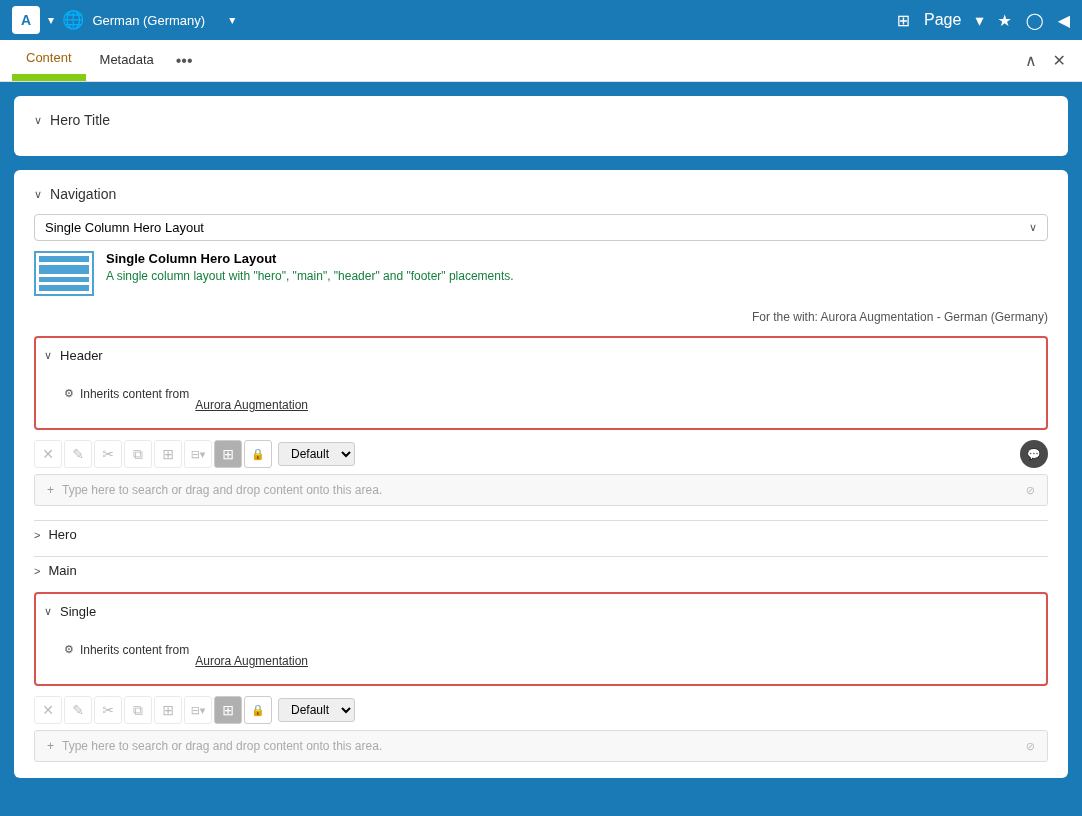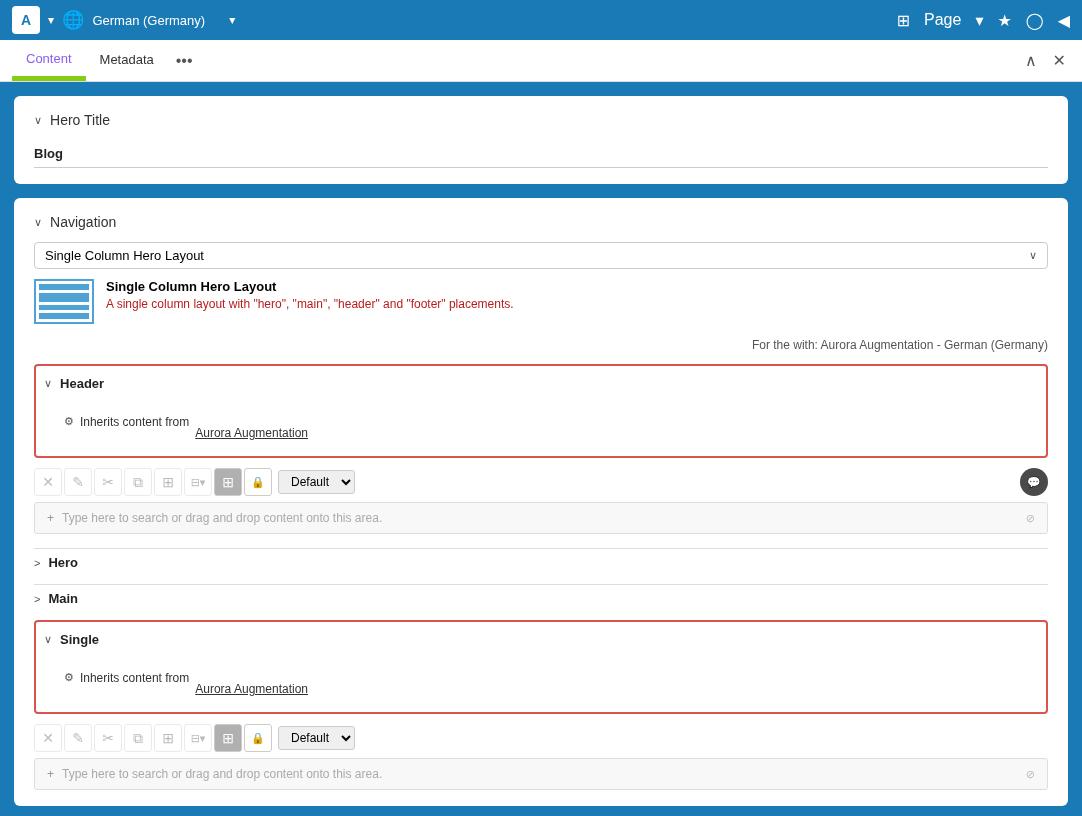--- a/index.html
+++ b/index.html
@@ -56,22 +56,22 @@
     .tab {
       padding: 10px 14px;
       font-size: 13px;
       cursor: pointer;
       color: #333;
       border-bottom: 3px solid transparent;
       height: 100%;
       display: flex; align-items: center;
     }
     .tab.active {
-      color: #8b5cf6;
-      border-bottom: 5px solid #84cc16;
+      color: #a16207;
+      border-bottom: 7px solid #84cc16;
     }
     .tab-more {
       padding: 10px 8px;
       color: #555;
       cursor: pointer;
       font-size: 16px;
     }
     .tabbar-right {
       margin-left: auto;
       display: flex; align-items: center; gap: 8px;
@@ -140,39 +140,39 @@
       gap: 3px;
       padding: 3px;
     }
     .layout-thumb-row {
       background: #4da3d4;
       height: 8px;
       width: 100%;
     }
     .layout-info { flex: 1; }
     .layout-title { font-weight: bold; font-size: 13px; margin-bottom: 3px; }
-    .layout-desc { font-size: 12px; color: #b91c1c; }
+    .layout-desc { font-size: 12px; color: #15803d; }
     .layout-site {
       font-size: 12px; color: #555;
       text-align: right;
       margin-bottom: 12px;
     }
 
     
     .placement-section {
       margin-bottom: 8px;
     }
     .placement-section-header {
       display: flex; align-items: center; gap: 8px;
       font-size: 13px;
       color: #222;
       padding: 6px 0;
       border-top: 1px solid #ddd;
     }
-    .placement-section-header .label { font-weight: 700; }
+    .placement-section-header .label { font-weight: 400; }
     .inherits-row {
       display: flex; align-items: center; gap: 6px;
       font-size: 12px;
       color: #333;
       padding: 6px 0 8px 20px;
     }
     .inherits-icon {
       font-size: 11px; color: #555;
     }
     .inherits-link {
@@ -261,21 +261,20 @@
   </div>
 </div>
 
 <div class="main">
 
   <div class="card">
     <div class="section-header">
       <span class="section-chevron">∨</span>
       <span>Hero Title</span>
     </div>
-    <div class="blog-value">Blog</div>
   </div>
 
   <div class="placements-card">
     <div class="section-header">
       <span class="section-chevron">∨</span>
       <span>Navigation</span>
     </div>
 
     <div style="margin-bottom:10px;">
       <div style="display:flex; align-items:center; border:1px solid #ccc; border-radius:4px; padding:5px 10px; background:white;">

